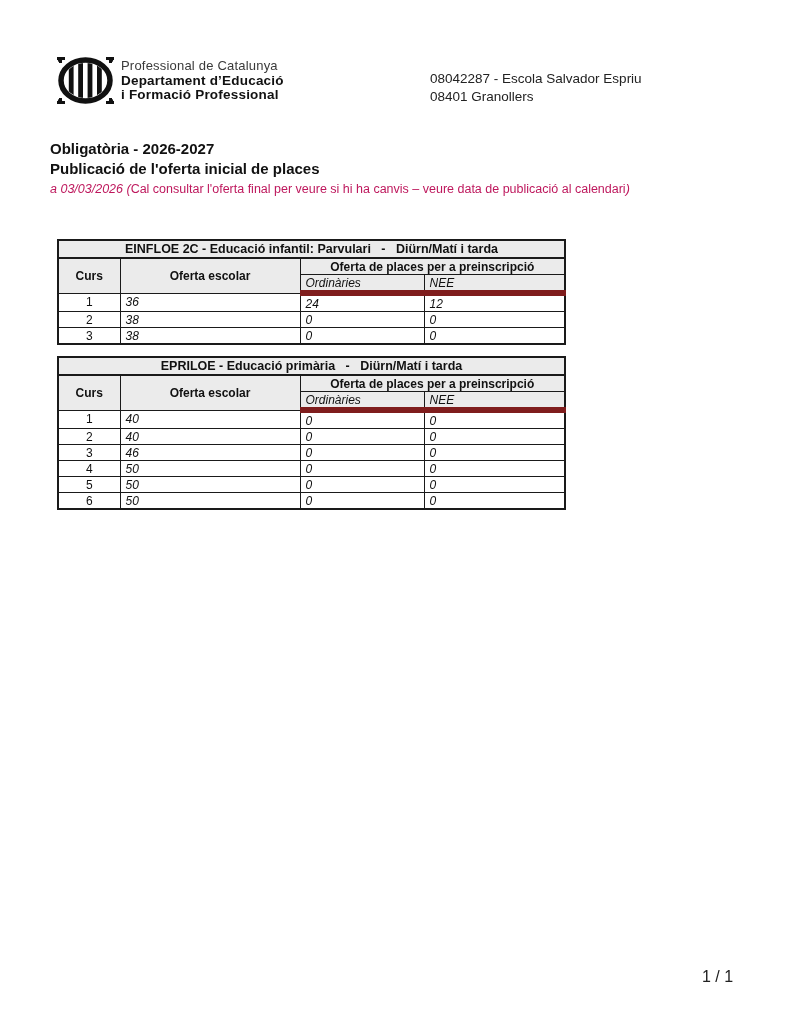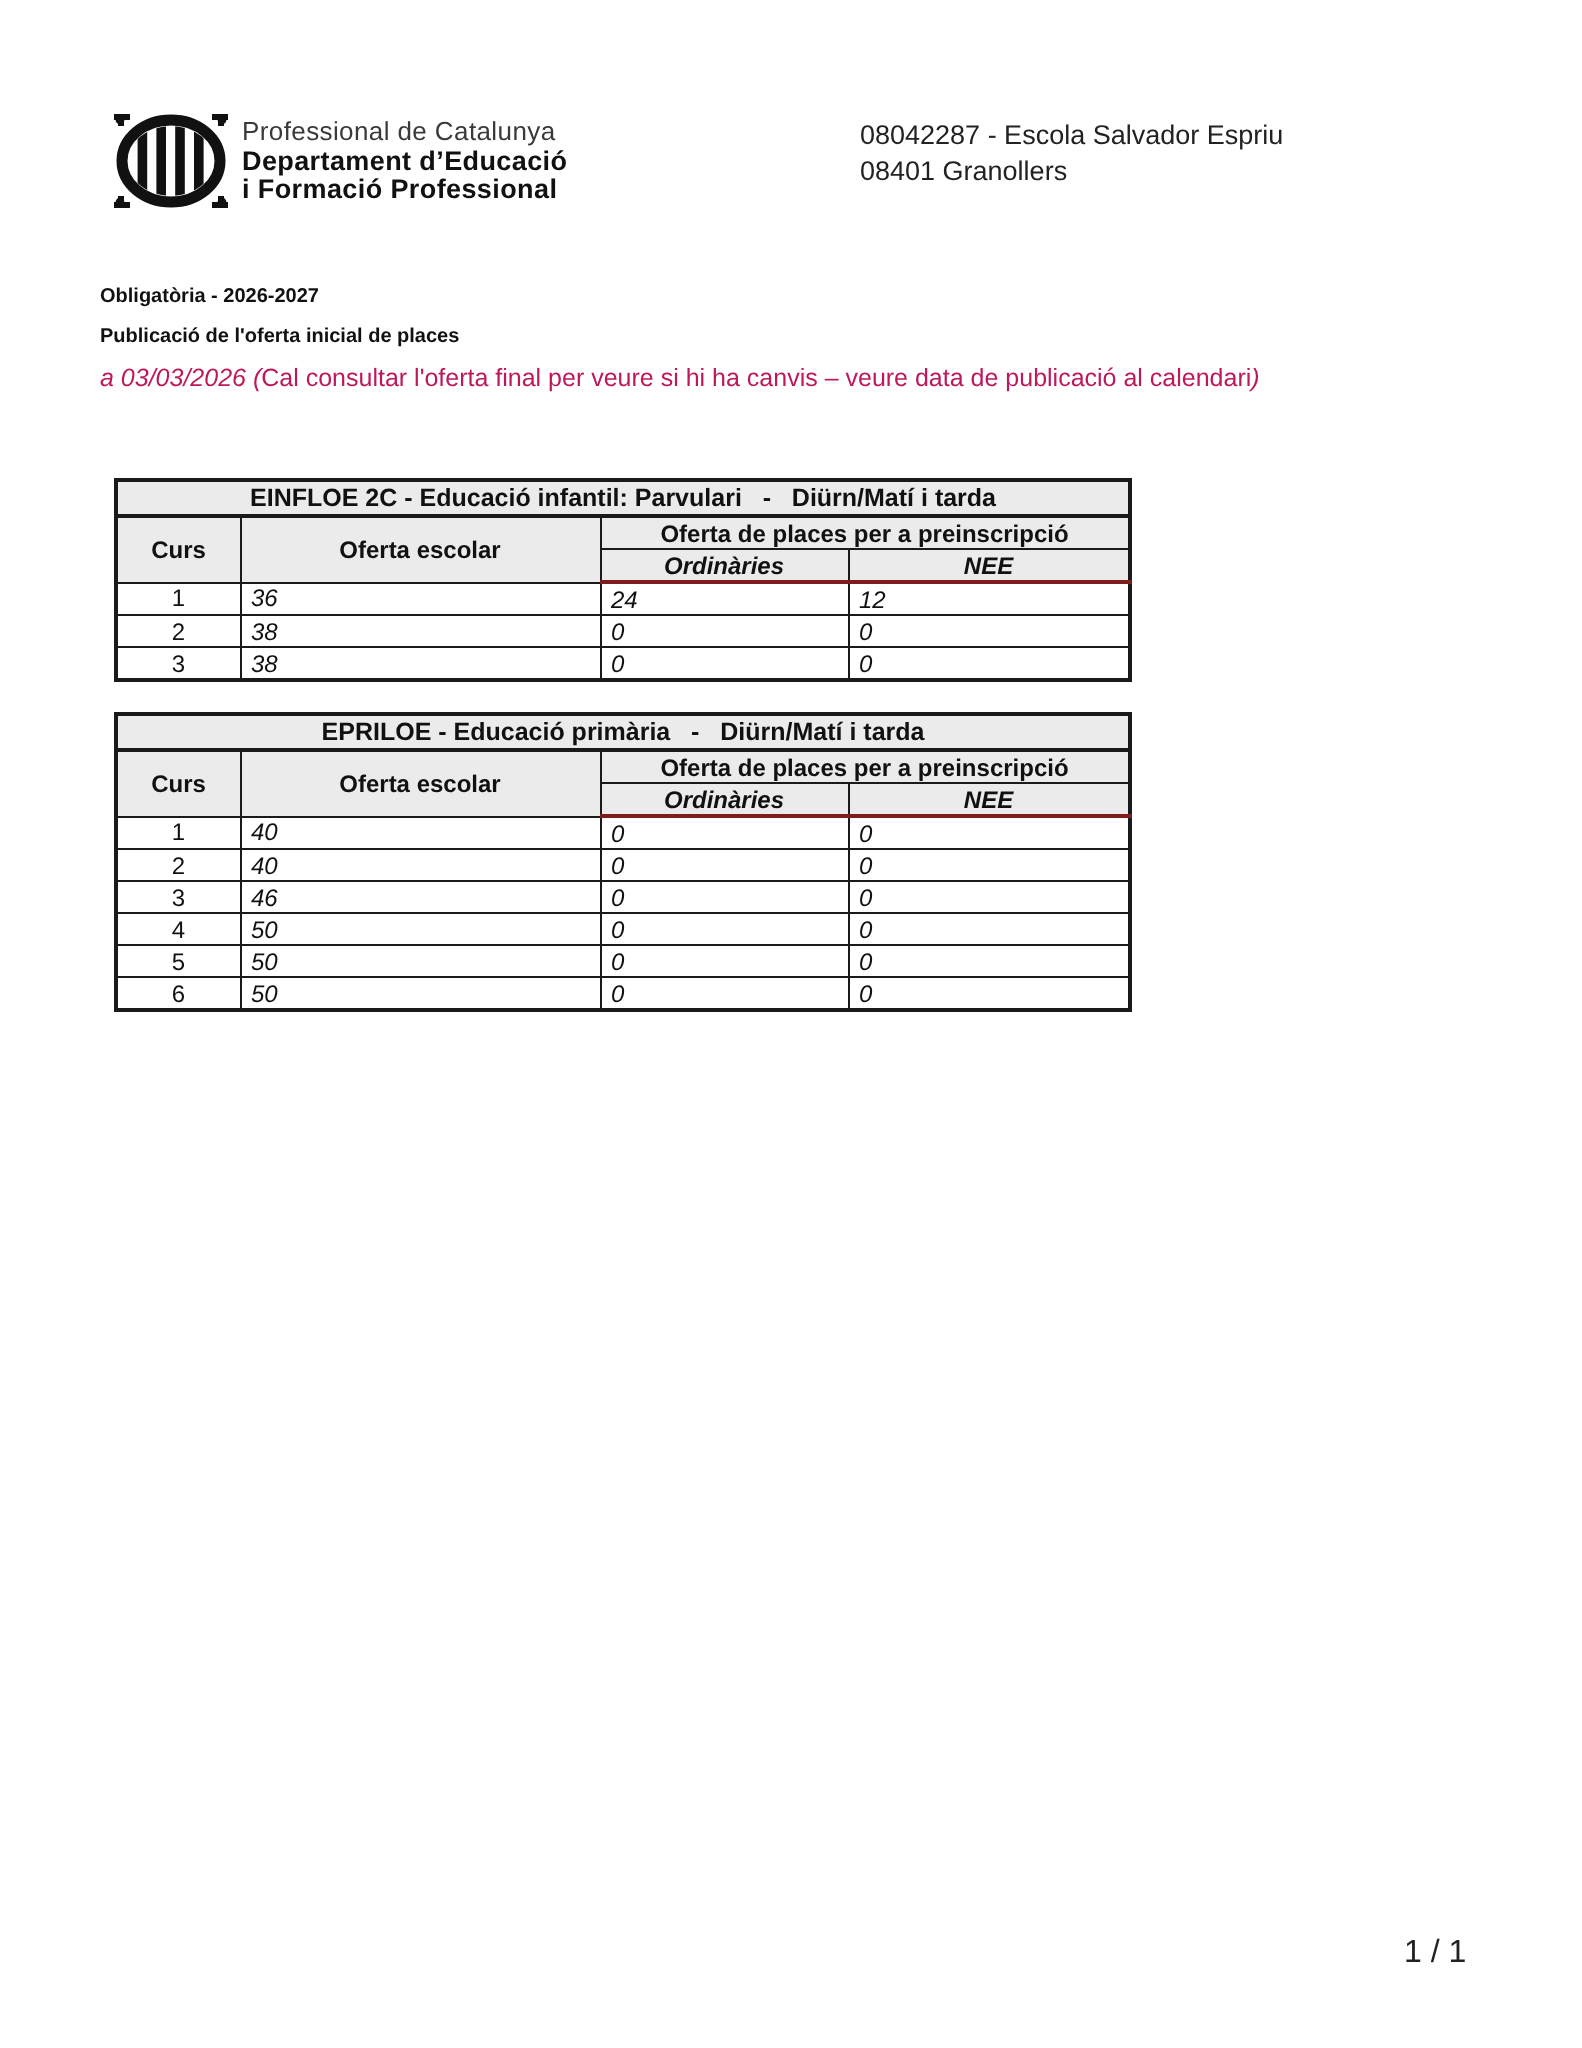--- a/index.html
+++ b/index.html
@@ -6,38 +6,38 @@
   .page{
     position:relative;width:791px;height:1024px;background:#ffffff;
     font-family:"Liberation Sans", sans-serif;color:#1a1a1a;overflow:hidden;
   }
   
   .brand{position:absolute;left:57px;top:57px;display:flex;gap:7px;}
   .brand .logo{width:57px;height:47px;flex:0 0 auto;}
   .brand-text{padding-top:2px;line-height:14.5px;}
   .brand-line1{font-size:13px;color:#3a3a3a;letter-spacing:.2px;}
   .brand-line2,.brand-line3{font-size:13.5px;font-weight:bold;color:#111;letter-spacing:.2px;}
-  .address{position:absolute;left:430px;top:59px;font-size:13.5px;line-height:17.5px;color:#222;}
+  .address{position:absolute;left:430px;top:70px;font-size:13.5px;line-height:17.5px;color:#222;}
   
   .titleblock{position:absolute;left:50px;top:139px;width:700px;}
-  .doc-title{font-size:10px;font-weight:bold;line-height:19.5px;color:#111;}
+  .doc-title{font-size:15px;font-weight:bold;line-height:19.5px;color:#111;}
   .doc-note{font-size:12.5px;margin-top:4px;color:#be185d;}
   .doc-note .it{font-style:italic;}
   
   .tblwrap{position:absolute;left:57px;}
   .tbl1{top:239px;}
   .tbl2{top:356px;}
   table.offer{border-collapse:collapse;table-layout:fixed;width:507px;
     border:2px solid #1a1a1a;font-size:12px;color:#111;}
   table.offer td{border:1px solid #1a1a1a;padding:0 5px;height:15px;line-height:14px;overflow:hidden;margin-left:15px;}
   tr.trow-title td{background:#ebebeb;font-weight:bold;text-align:center;font-size:12.5px;
     height:16px;border-bottom:2px solid #1a1a1a;white-space:pre;padding:0 2px;}
   tr.trow-head td{background:#ebebeb;font-weight:bold;text-align:center;}
-  tr.trow-sub td{background:#ebebeb;font-weight:bold;font-style:italic;text-align:center;
-    border-bottom:2px solid #7f1d1d;}
+  tr.trow-sub td{background:#ebebeb;font-weight:normal;font-style:italic;text-align:left;
+    border-bottom:6px solid #7f1d1d;}
   td.b2l{border-left:2px solid #1a1a1a;}
   td.ctr{text-align:center;}
   td.num{font-style:italic;}
   
   .pagenum{position:absolute;left:702px;top:968px;font-size:16px;color:#222;}
 </style>
 </head>
 <body>
 
 <div class="page">

